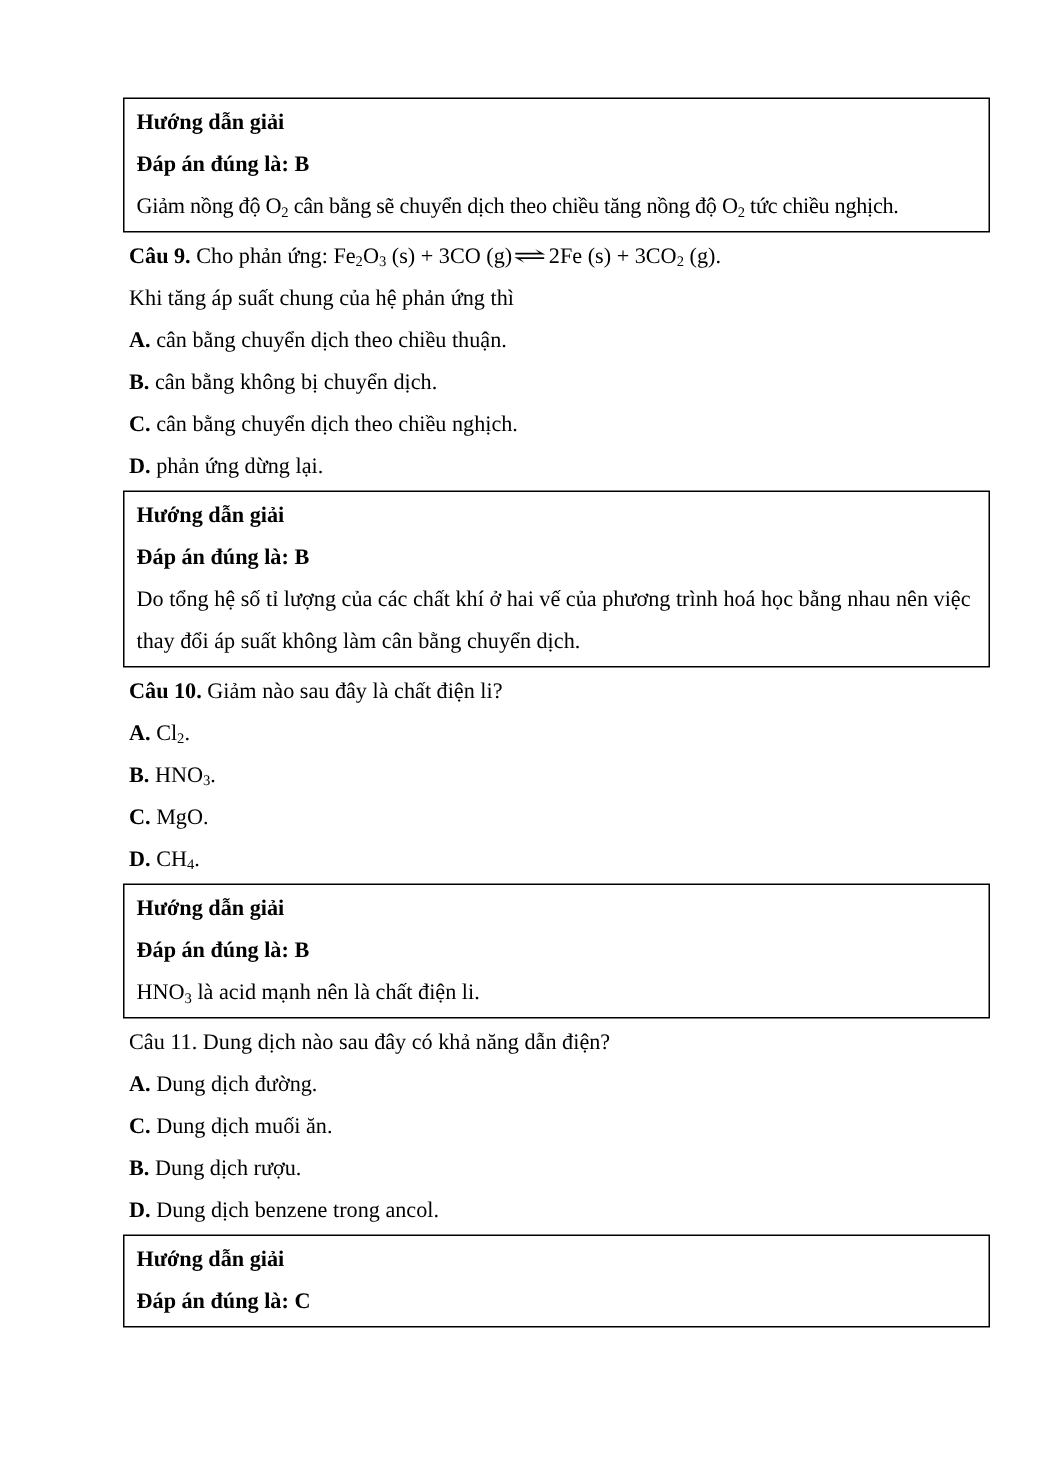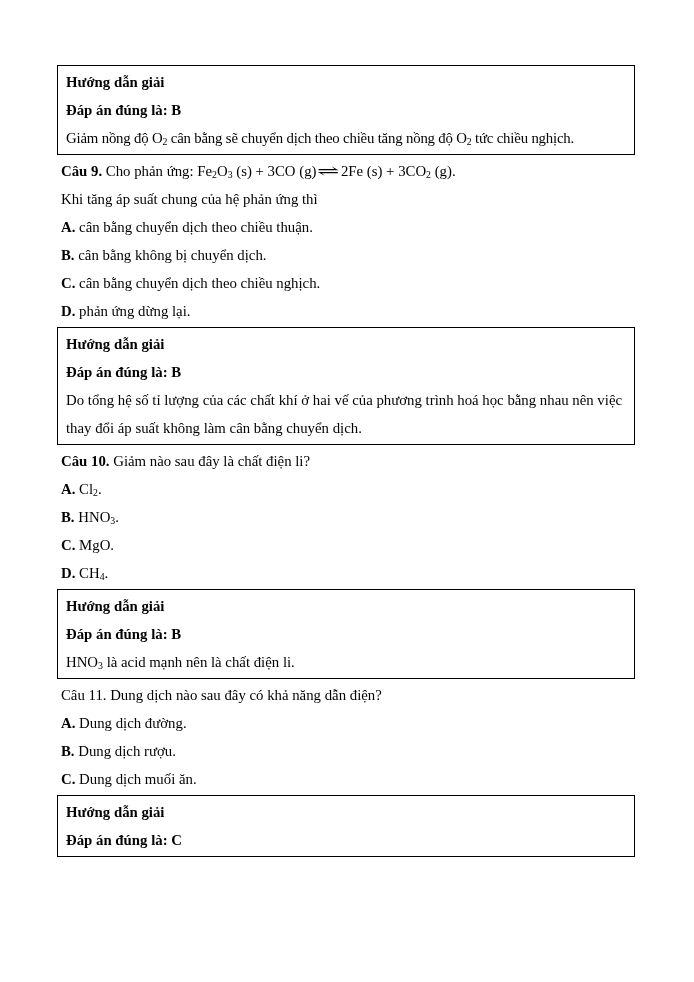--- a/index.html
+++ b/index.html
@@ -9,21 +9,21 @@
     background: #ffffff;
     color: #000000;
     font-family: "Liberation Serif", "DejaVu Serif", serif;
     font-size: 14.8px;
     overflow: hidden;
   }
   .page {
     position: relative;
     width: 694px;
     height: 982px;
-    padding: 63px 57px 0 57px;
+    padding: 63px 57px 0 82px;
   }
   .solution-box {
     border: 1.5px solid #000000;
     padding: 2px 8px;
     margin: 2px 0;
     width: 578px;
   }
   .line, .para {
     line-height: 28px;
     min-height: 28px;
@@ -79,21 +79,22 @@
   <div class="para"><span style="font-weight: bold;">D.</span><span> CH</span><sub>4</sub><span>.</span></div>
 
   <div class="solution-box">
     <div class="line bold">Hướng dẫn giải</div>
     <div class="line bold">Đáp án đúng là: B</div>
     <div class="line"><span>HNO</span><sub>3</sub><span> là acid mạnh nên là chất điện li.</span></div>
   </div>
 
   <div class="para"><span style="font-weight: normal;">Câu 11.</span><span> Dung dịch nào sau đây có khả năng dẫn điện?</span></div>
   <div class="para"><span style="font-weight: bold;">A.</span><span> Dung dịch đường.</span></div>
+  <div class="para"><span style="font-weight: bold;">C.</span><span> Dung dịch muối ăn.</span></div>
   <div class="para"><span style="font-weight: bold;">B.</span><span> Dung dịch rượu.</span></div>
-  <div class="para"><span style="font-weight: bold;">C.</span><span> Dung dịch muối ăn.</span></div>
+  <div class="para"><span style="font-weight: bold;">D.</span><span> Dung dịch benzene trong ancol.</span></div>
 
   <div class="solution-box">
     <div class="line bold">Hướng dẫn giải</div>
     <div class="line bold">Đáp án đúng là: C</div>
   </div>
 
 </div>
 
 </body></html>

